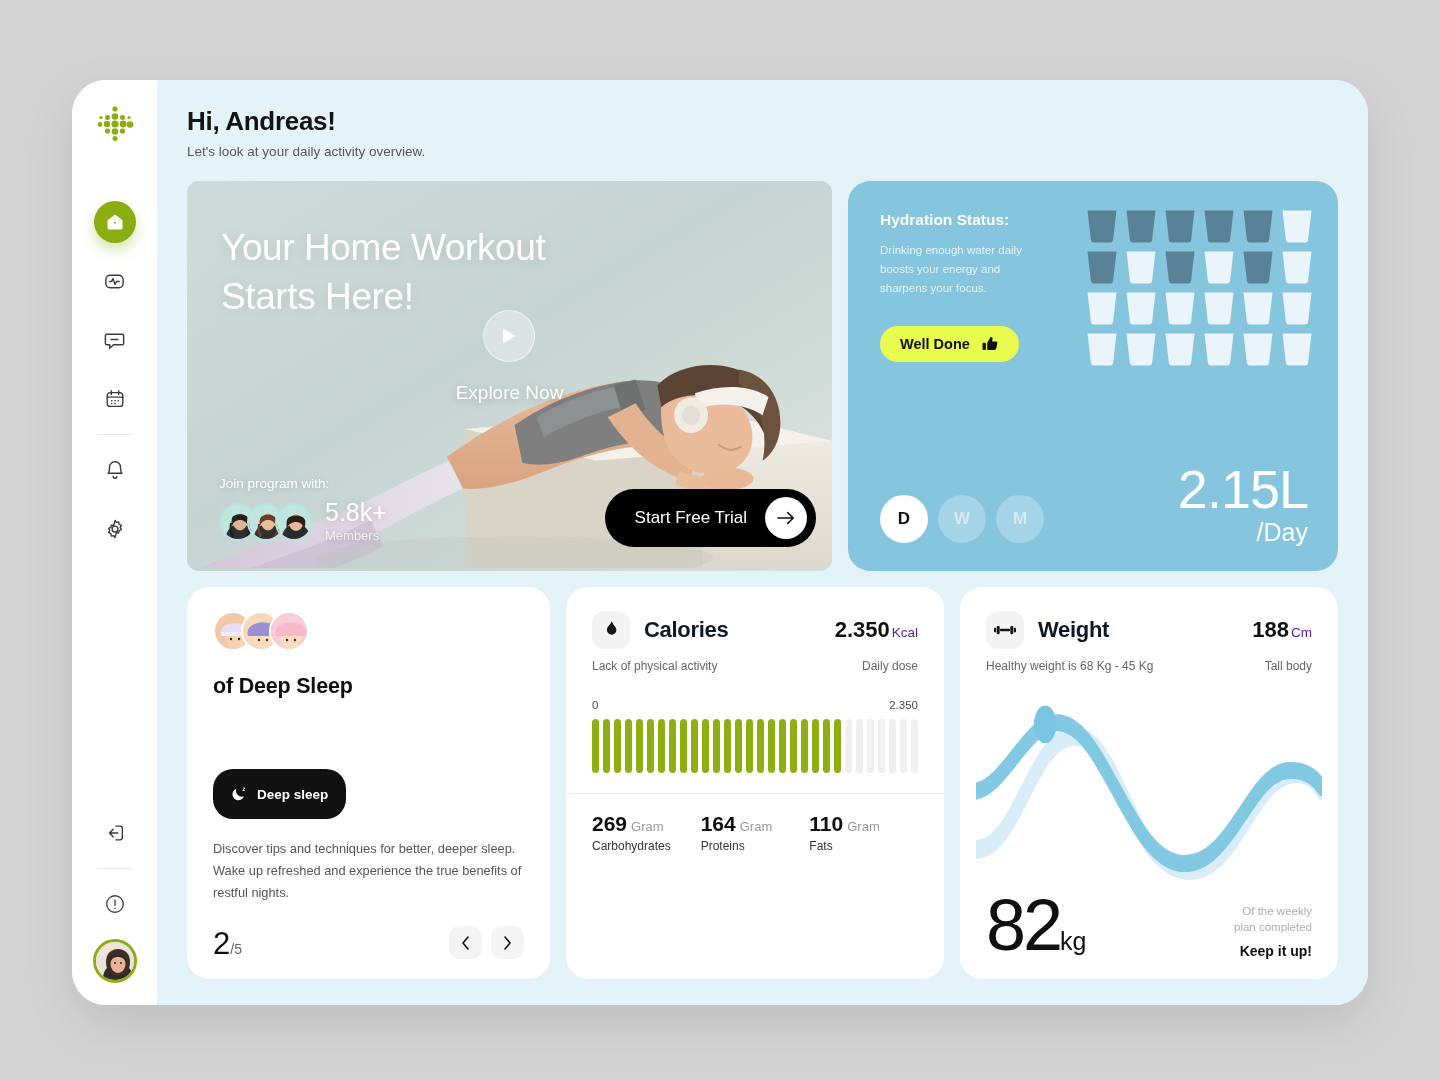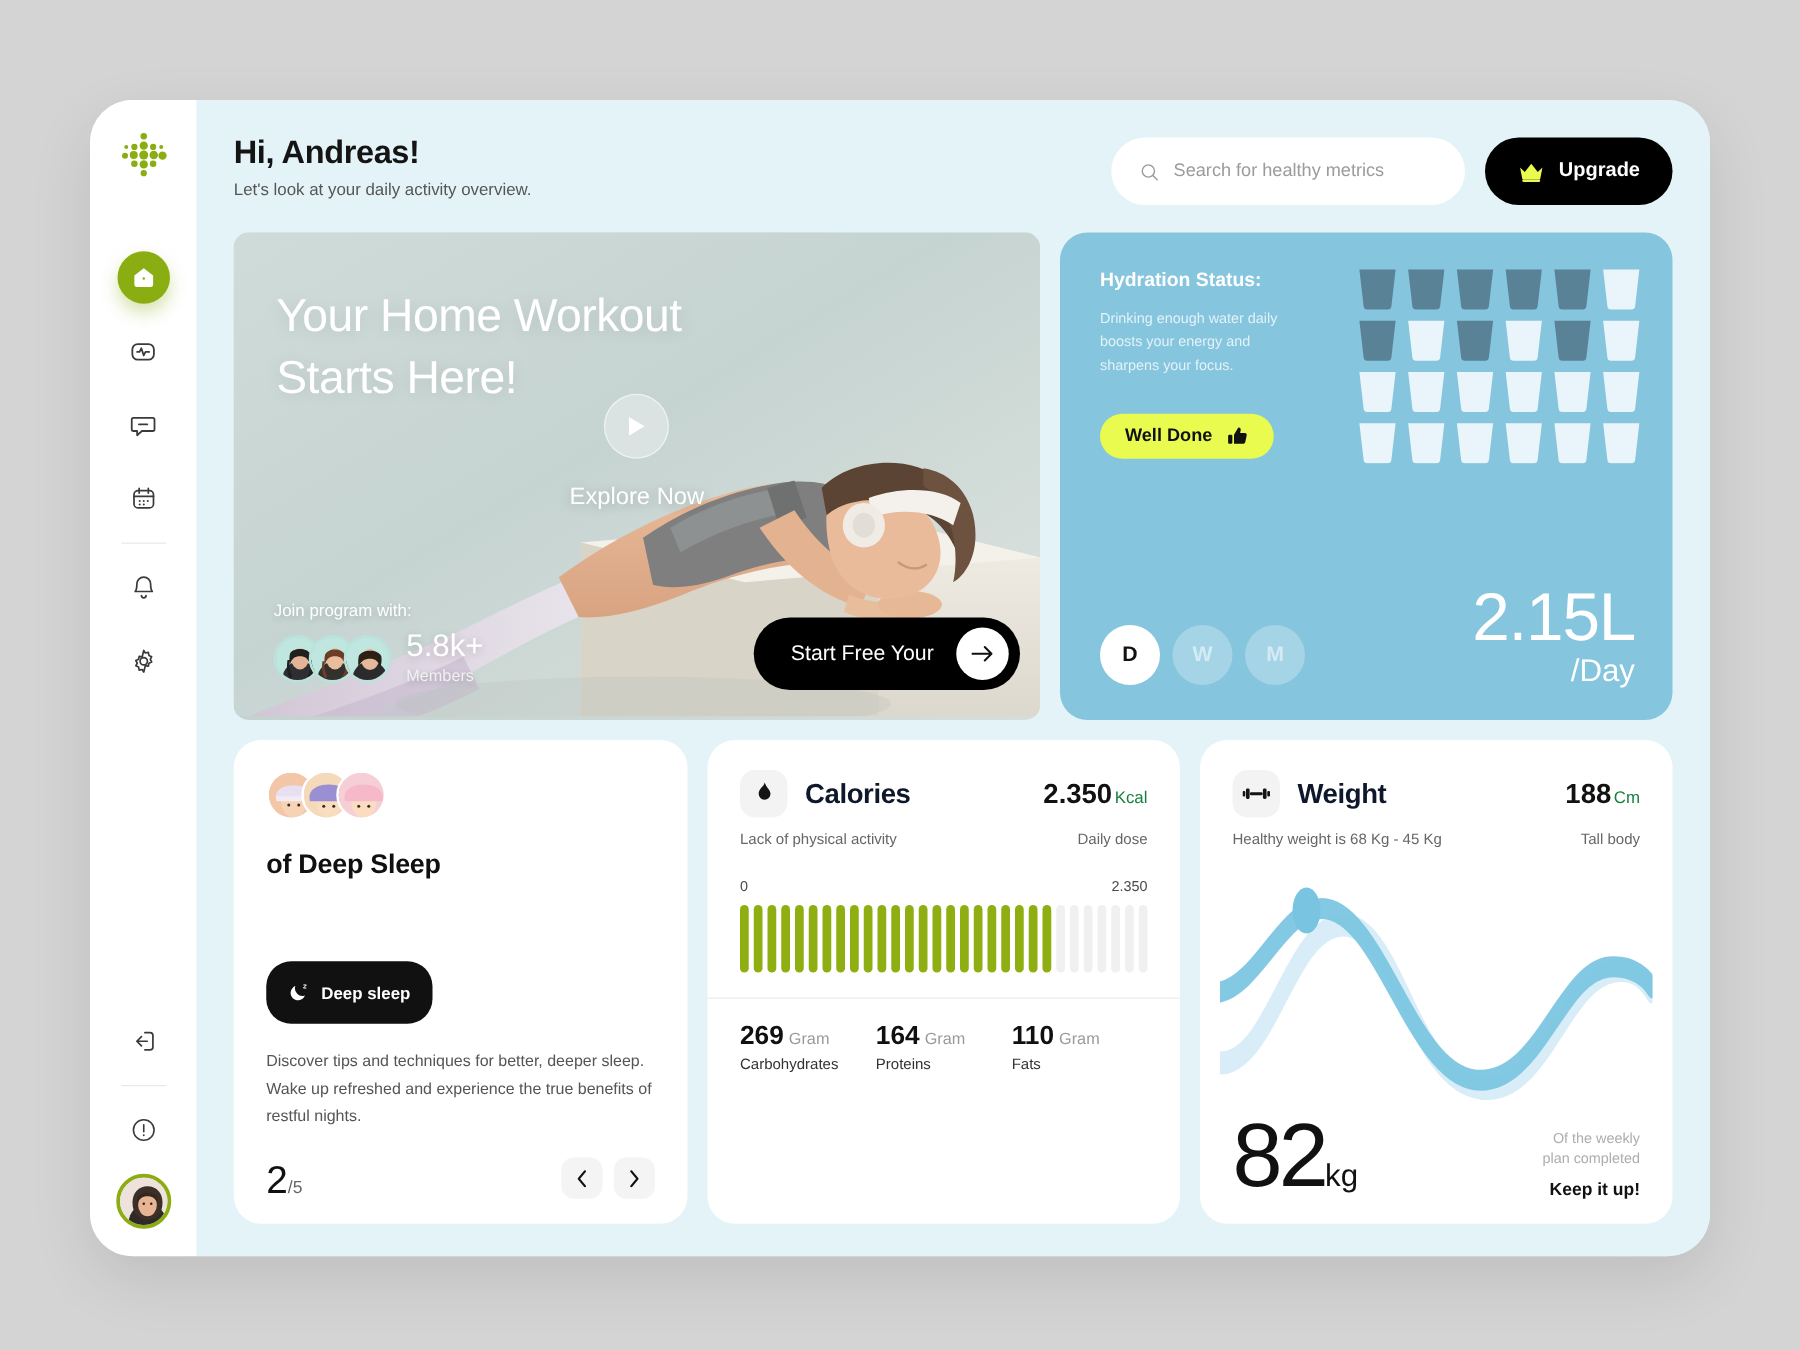--- a/index.html
+++ b/index.html
@@ -192,21 +192,21 @@
   
   .metric { flex: 1; padding: 24px 26px 20px; display: flex; flex-direction: column; }
   .m-head { display: flex; align-items: center; justify-content: space-between; }
   .m-head-l { display: flex; align-items: center; gap: 14px; }
   .m-icon {
     width: 38px; height: 38px; border-radius: 12px; background: #f3f3f3;
     display: flex; align-items: center; justify-content: center;
   }
   .m-name { font-size: 22px; font-weight: 700; color: #0f172a; letter-spacing: -0.3px; }
   .m-target { font-size: 22px; font-weight: 700; color: #111; }
-  .m-target span { font-size: 13.5px; font-weight: 400; color: #15803d; margin-left: 2px; }
+  .m-target span { font-size: 13.5px; font-weight: 400; color: #4c1d95; margin-left: 2px; }
   .m-sub { display: flex; align-items: center; justify-content: space-between; margin-top: 10px; }
   .m-sub div { font-size: 12px; color: #666; }
   .big-val { font-size: 52px; font-weight: 400; color: #0c0c0c; letter-spacing: -1.5px; line-height: 1; }
   .big-val span { font-size: 19px; color: #8a8a8a; letter-spacing: 0; }
   .scale-row { display: flex; justify-content: space-between; font-size: 11.5px; color: #4a4a4a; margin-bottom: 8px; }
   .bars { display: flex; gap: 3.5px; align-items: flex-end; height: 54px; }
   .bar { flex: 1; height: 100%; border-radius: 5px; background: #8fae12; }
   .bar.off { background: #f0f0f0; }
   .macro-sep { height: 1px; background: #ededed; margin: 20px -26px 0; }
   .macros { display: flex; margin-top: 18px; }
@@ -333,36 +333,20 @@
       </svg>
     </div>
   </aside>
 
   <main class="main">
 
     <header class="header">
       <div>
         <div class="greeting-title">Hi, Andreas!</div>
         <div class="greeting-sub">Let's look at your daily activity overview.</div>
-      </div>
-      <div class="header-right">
-        <div class="searchbar">
-          <svg width="19" height="19" viewBox="0 0 24 24" fill="none" stroke="#9b9b9b" stroke-width="1.6" stroke-linecap="round">
-            <circle cx="11" cy="11" r="7"></circle>
-              <path d="M16.5 16.5L21 21"></path>
-          </svg>
-          <input class="search-input" type="text" placeholder="Search for healthy metrics" style="">
-        </div>
-        <button class="upgrade-btn">
-          <svg width="22" height="17" viewBox="0 0 24 19">
-            <path d="M2 5.5l4.2 4L12 2.2l5.8 7.3 4.2-4-2 10.3H4z" fill="#e9fb4e"></path>
-            <rect x="4" y="16.2" width="16" height="2.3" rx="1" fill="#e9fb4e"></rect>
-          </svg>
-          <span>Upgrade</span>
-        </button>
       </div>
     </header>
 
     <section class="top-row">
 
       <div class="hero">
         <svg class="hero-photo" viewBox="0 0 650 390" preserveAspectRatio="xMidYMid slice">
           <defs>
             <linearGradient id="bgG" x1="0" y1="0" x2="1" y2="1">
               <stop offset="0" stop-color="#cfdbd8"></stop>
@@ -465,21 +449,21 @@
               </div>
             </div>
             <div>
               <div class="members-num">5.8k+</div>
               <div class="members-lab">Members</div>
             </div>
           </div>
         </div>
 
         <button class="trial-btn">
-          <span>Start Free Your</span>
+          <span>Start Free Trial</span>
           <span class="trial-arrow">
             <svg width="18" height="16" viewBox="0 0 20 16" fill="none" stroke="#111" stroke-width="1.8" stroke-linecap="round" stroke-linejoin="round">
               <path d="M1 8h17M12 2l6 6-6 6"></path>
             </svg>
           </span>
         </button>
       </div>
 
       <div class="hydration">
         <div class="hyd-title">Hydration Status:</div>

